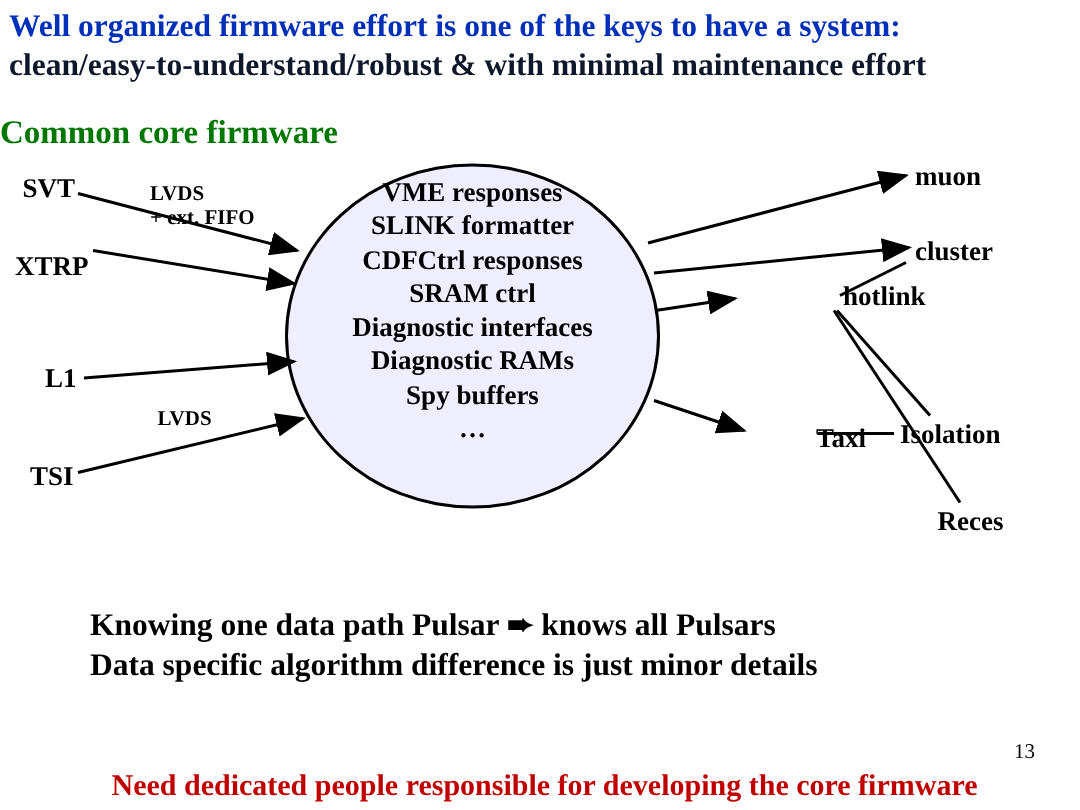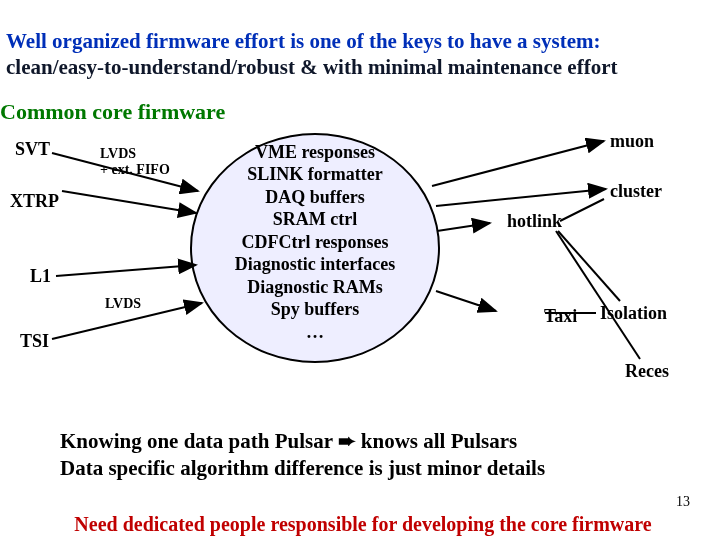--- a/index.html
+++ b/index.html
@@ -10,21 +10,21 @@
     background: #fff;
     position: relative;
     overflow: hidden;
   }
   .title {
     font-size: 21px;
     font-weight: bold;
     line-height: 1.25;
     padding: 4px 6px 0 6px;
   }
-  .title .line1 { color: #002fb8; margin-top: 24px; }
+  .title .line1 { color: #002fb8; }
   .title .line2 { color: #0f172a; }
   .subtitle {
     font-size: 22px;
     font-weight: bold;
     color: #007800;
     margin-top: 18px;
   }
   .canvas {
     position: relative;
     width: 720px;
@@ -103,43 +103,42 @@
   <div class="line2">clean/easy-to-understand/robust &amp; with minimal maintenance effort</div>
 </div>
 
 <div class="subtitle">Common core firmware</div>
 
 <div class="canvas">
   <div class="ellipse"></div>
   <div class="ellipse-text">
     <div>VME responses</div>
     <div>SLINK formatter</div>
-    <div>DAQ buffers</div>
+    <div>CDFCtrl responses</div>
     <div>SRAM ctrl</div>
-    <div>CDFCtrl responses</div>
     <div>Diagnostic interfaces</div>
     <div>Diagnostic RAMs</div>
     <div>Spy buffers</div>
     <div>…</div>
   </div>
 
   <div class="label" style="left:15px; top:8px;">SVT</div>
   <div class="label" style="left:10px; top:60px;">XTRP</div>
   <div class="label" style="left:30px; top:135px;">L1</div>
   <div class="label" style="left:20px; top:200px;">TSI</div>
 
   <div class="small-label" style="left:100px; top:15px;">
     <div>LVDS</div>
     <div>+ ext. FIFO</div>
   </div>
   <div class="small-label" style="left:105px; top:165px;">LVDS</div>
 
   <div class="label" style="left:610px; top:0px;">muon</div>
   <div class="label" style="left:610px; top:50px;">cluster</div>
-  <div class="label" style="left:467px; top:80px;margin-left:40px;">hotlink</div>
+  <div class="label" style="left:522px; top:80px;margin-left:40px;">hotlink</div>
   <div class="label" style="left:500px; top:175px;margin-left:44px;">Taxi</div>
   <div class="label" style="left:600px; top:172px;">Isolation</div>
   <div class="label" style="left:625px; top:230px;">Reces</div>
 
   <svg class="arrows">
     <defs>
       <marker id="ah" markerWidth="10" markerHeight="8" refX="9" refY="4" orient="auto">
         <path d="M0,0 L10,4 L0,8 Z" fill="#000"></path>
       </marker>
     </defs>

